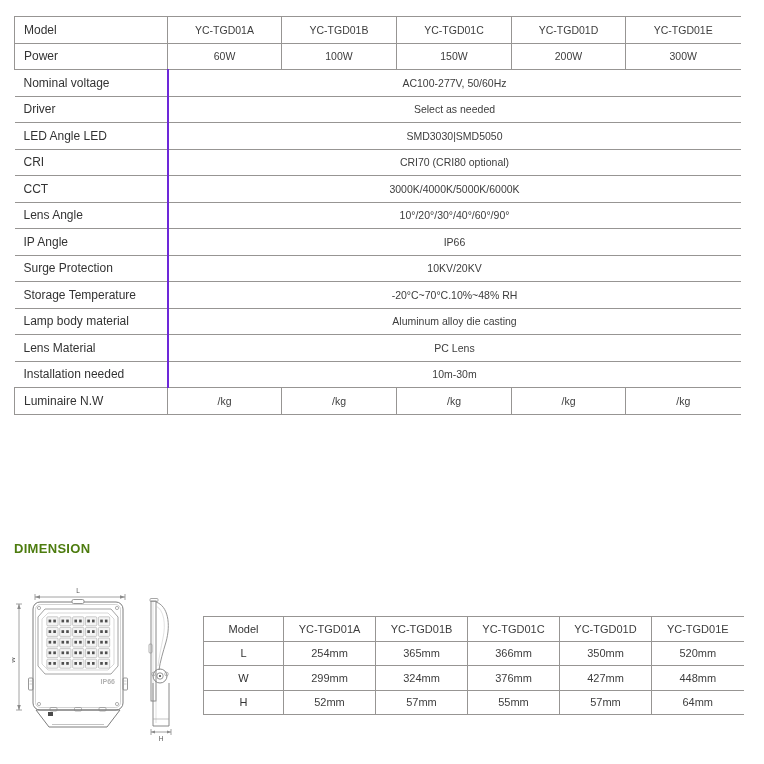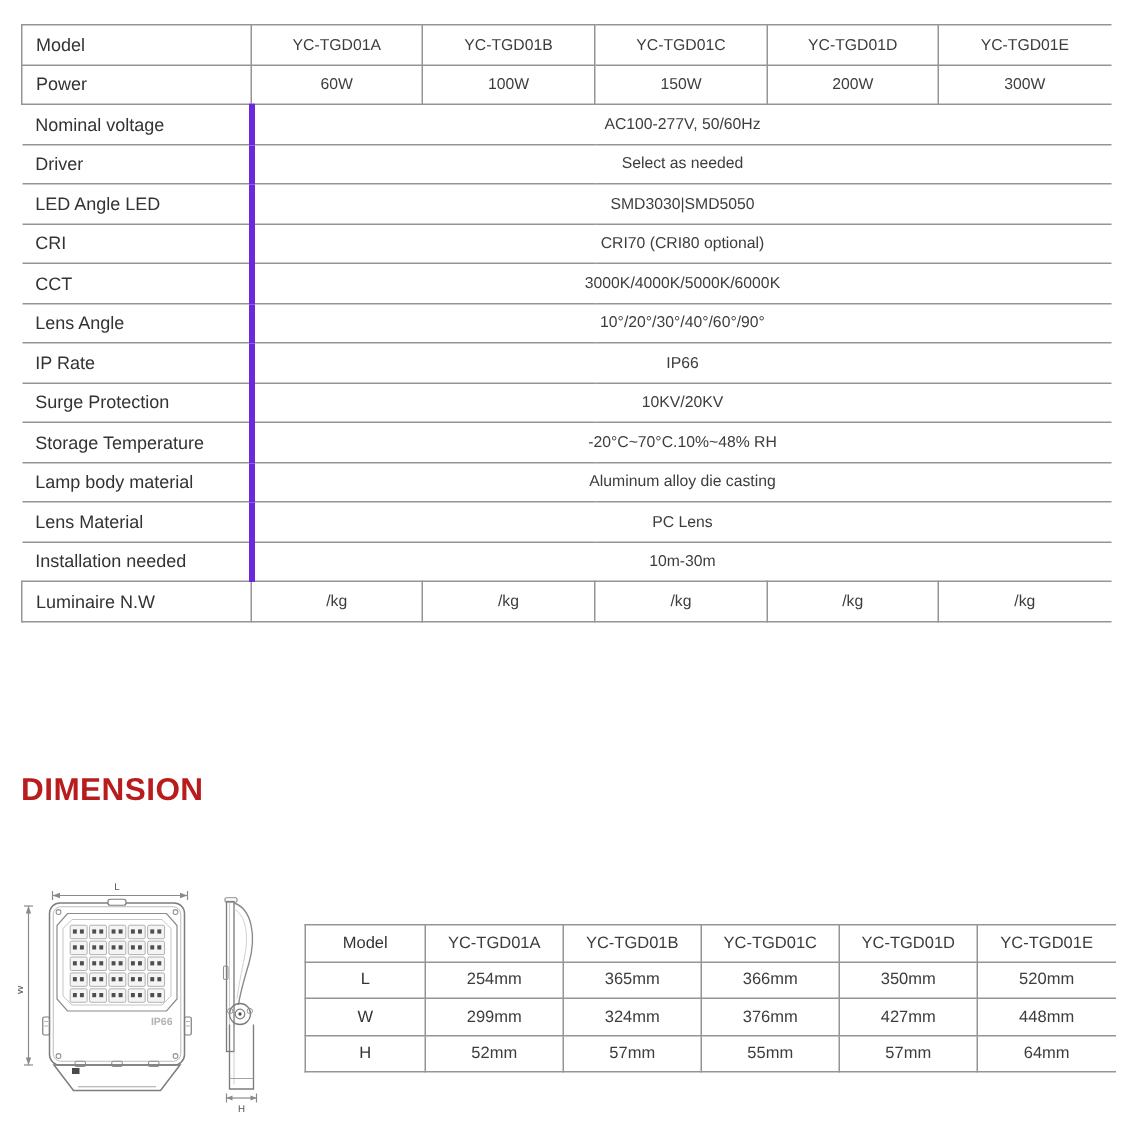--- a/index.html
+++ b/index.html
@@ -15,30 +15,30 @@
     position:absolute; left:14px; top:16px; width:726px;
     border-collapse:collapse; table-layout:fixed;
   }
   table.spec td {
     border-top:1px solid #979593; border-bottom:1px solid #979593;
     height:26.5px; padding:0; vertical-align:middle;
     font-size:10.5px; color:#3d3d3d; text-align:center;
   }
   table.spec td.lbl {
     font-size:12px; text-align:left; padding-left:9px; color:#333;
-    border-right:4px solid #6d28d9;
+    border-right:2px solid #6d28d9;
   }
   table.spec tr.cols td { border-right:1px solid #979593; }
   table.spec tr.cols td.lbl { border-left:1px solid #979593; }
   table.spec tr.cols td:last-child { border-right:0; }
 
   
   .dim-heading {
-    position:absolute; left:14px; top:515px;
-    font-size:21px; font-weight:700; color:#b91c1c; letter-spacing:0.3px;
+    position:absolute; left:14px; top:541px;
+    font-size:13px; font-weight:700; color:#4d7c0f; letter-spacing:0.3px;
   }
 
   
   svg.drawing { position:absolute; left:12px; top:586px; }
   svg.drawing text { font-family:"Liberation Sans","DejaVu Sans",sans-serif; }
 
   
   table.dim {
     position:absolute; left:203px; top:616px; width:540px;
     border-collapse:collapse; table-layout:fixed;
@@ -98,21 +98,21 @@
     </tr>
     <tr>
       <td class="lbl">CCT</td>
       <td colspan="5">3000K/4000K/5000K/6000K</td>
     </tr>
     <tr>
       <td class="lbl">Lens Angle</td>
       <td colspan="5">10°/20°/30°/40°/60°/90°</td>
     </tr>
     <tr>
-      <td class="lbl">IP Rate</td>
+      <td class="lbl">IP Angle</td>
       <td colspan="5">IP66</td>
     </tr>
     <tr>
       <td class="lbl">Surge Protection</td>
       <td colspan="5">10KV/20KV</td>
     </tr>
     <tr>
       <td class="lbl">Storage Temperature</td>
       <td colspan="5">-20°C~70°C.10%~48% RH</td>
     </tr>

